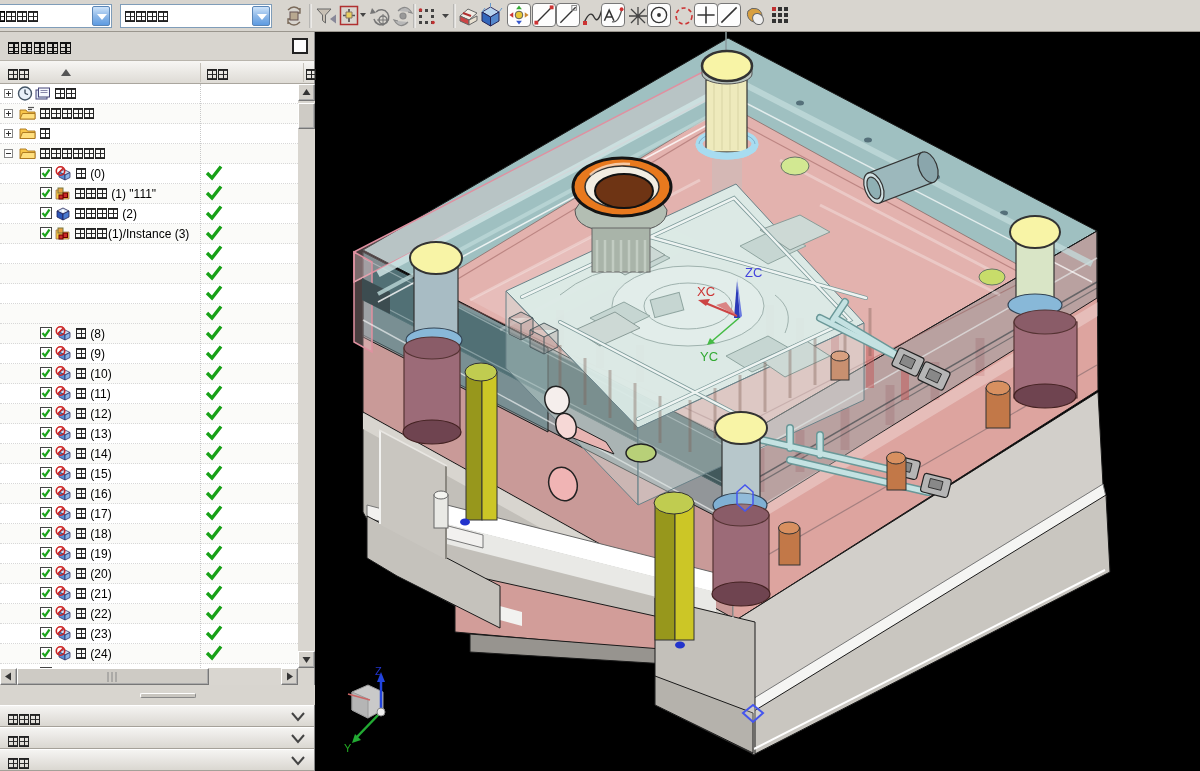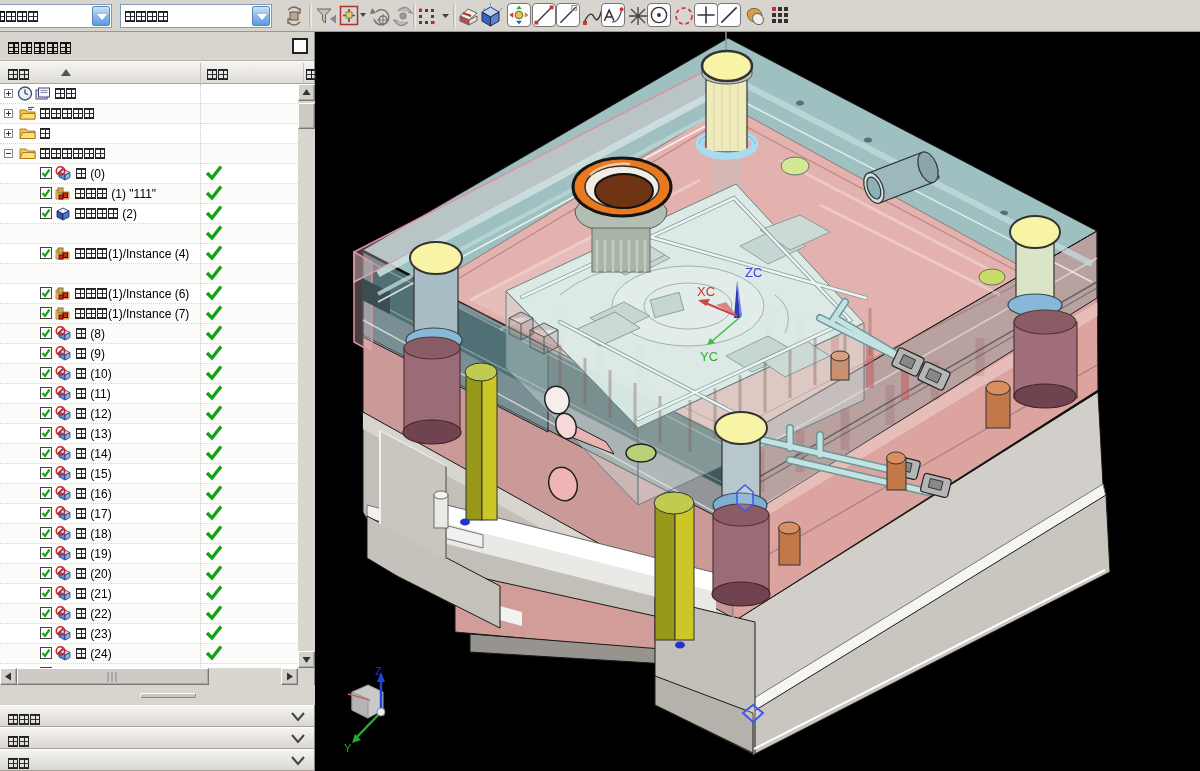--- a/index.html
+++ b/index.html
@@ -587,67 +587,49 @@
               <polygon points="2,5 8,2 14,5 8,8" fill="#d8e6f8" stroke="#225" stroke-width="0.8"></polygon>
               <polygon points="2,5 8,8 8,14 2,11" fill="#2a55b8" stroke="#225" stroke-width="0.8"></polygon>
               <polygon points="8,8 14,5 14,11 8,14" fill="#4a7ad0" stroke="#225" stroke-width="0.8"></polygon>
               <circle cx="8" cy="5" r="1.2" fill="#fff"></circle>
             </svg></span><span class="t"><b class="g"></b><b class="g"></b><b class="g"></b><b class="g"></b>&nbsp;(2)</span></span>
         <span class="c2"><svg width="18" height="16" style="vertical-align:-3px">
             <polyline points="2,8 7,13 16,1.5" fill="none" stroke="#17a017" stroke-width="3.4"></polyline>
           </svg></span>
       </div>
 <div class="tr alt">
-        <span class="c2"><svg width="18" height="16" style="vertical-align:-3px">
-            <polyline points="2,8 7,13 16,1.5" fill="none" stroke="#17a017" stroke-width="3.4"></polyline>
-          </svg></span>
-      </div>
-<div class="tr">
         <span class="c1"><span style="margin-left:40px"><svg width="13" height="13" style="vertical-align:-2px">
               <rect x="0.5" y="0.5" width="11" height="11" fill="#fff" stroke="#444"></rect>
               <polyline points="2.5,6 5,9 9.5,2.5" fill="none" stroke="#1ca51c" stroke-width="2.2"></polyline>
             </svg></span><span style="margin-left:2px"><svg width="16" height="15" style="vertical-align:-3px">
               <polygon points="1,4 6,4 7,6 14,6 14,13 1,13" fill="#f5c544" stroke="#975" stroke-width="0.8"></polygon>
               <rect x="3" y="2" width="5" height="5" fill="#e8a23c" stroke="#774"></rect>
               <rect x="8" y="7" width="4.5" height="4.5" fill="#cc2a2a" stroke="#600"></rect>
               <rect x="4" y="9" width="4" height="4" fill="#cc2a2a" stroke="#600"></rect>
-            </svg></span><span class="t"><b class="g"></b><b class="g"></b><b class="g"></b>(1)/Instance&nbsp;(4)</span></span>
-        <span class="c2"><svg width="18" height="16" style="vertical-align:-3px">
-            <polyline points="2,8 7,13 16,1.5" fill="none" stroke="#17a017" stroke-width="3.4"></polyline>
-          </svg></span>
-      </div>
-<div class="tr alt">
-        <span class="c2"><svg width="18" height="16" style="vertical-align:-3px">
-            <polyline points="2,8 7,13 16,1.5" fill="none" stroke="#17a017" stroke-width="3.4"></polyline>
-          </svg></span>
-      </div>
-<div class="tr">
-        <span class="c1"><span style="margin-left:40px"><svg width="13" height="13" style="vertical-align:-2px">
-              <rect x="0.5" y="0.5" width="11" height="11" fill="#fff" stroke="#444"></rect>
-              <polyline points="2.5,6 5,9 9.5,2.5" fill="none" stroke="#1ca51c" stroke-width="2.2"></polyline>
-            </svg></span><span style="margin-left:2px"><svg width="16" height="15" style="vertical-align:-3px">
-              <polygon points="1,4 6,4 7,6 14,6 14,13 1,13" fill="#f5c544" stroke="#975" stroke-width="0.8"></polygon>
-              <rect x="3" y="2" width="5" height="5" fill="#e8a23c" stroke="#774"></rect>
-              <rect x="8" y="7" width="4.5" height="4.5" fill="#cc2a2a" stroke="#600"></rect>
-              <rect x="4" y="9" width="4" height="4" fill="#cc2a2a" stroke="#600"></rect>
-            </svg></span><span class="t"><b class="g"></b><b class="g"></b><b class="g"></b>(1)/Instance&nbsp;(6)</span></span>
-        <span class="c2"><svg width="18" height="16" style="vertical-align:-3px">
-            <polyline points="2,8 7,13 16,1.5" fill="none" stroke="#17a017" stroke-width="3.4"></polyline>
-          </svg></span>
-      </div>
-<div class="tr alt">
-        <span class="c1"><span style="margin-left:40px"><svg width="13" height="13" style="vertical-align:-2px">
-              <rect x="0.5" y="0.5" width="11" height="11" fill="#fff" stroke="#444"></rect>
-              <polyline points="2.5,6 5,9 9.5,2.5" fill="none" stroke="#1ca51c" stroke-width="2.2"></polyline>
-            </svg></span><span style="margin-left:2px"><svg width="16" height="15" style="vertical-align:-3px">
-              <polygon points="1,4 6,4 7,6 14,6 14,13 1,13" fill="#f5c544" stroke="#975" stroke-width="0.8"></polygon>
-              <rect x="3" y="2" width="5" height="5" fill="#e8a23c" stroke="#774"></rect>
-              <rect x="8" y="7" width="4.5" height="4.5" fill="#cc2a2a" stroke="#600"></rect>
-              <rect x="4" y="9" width="4" height="4" fill="#cc2a2a" stroke="#600"></rect>
-            </svg></span><span class="t"><b class="g"></b><b class="g"></b><b class="g"></b>(1)/Instance&nbsp;(7)</span></span>
+            </svg></span><span class="t"><b class="g"></b><b class="g"></b><b class="g"></b>(1)/Instance&nbsp;(3)</span></span>
+        <span class="c2"><svg width="18" height="16" style="vertical-align:-3px">
+            <polyline points="2,8 7,13 16,1.5" fill="none" stroke="#17a017" stroke-width="3.4"></polyline>
+          </svg></span>
+      </div>
+<div class="tr">
+        <span class="c2"><svg width="18" height="16" style="vertical-align:-3px">
+            <polyline points="2,8 7,13 16,1.5" fill="none" stroke="#17a017" stroke-width="3.4"></polyline>
+          </svg></span>
+      </div>
+<div class="tr alt">
+        <span class="c2"><svg width="18" height="16" style="vertical-align:-3px">
+            <polyline points="2,8 7,13 16,1.5" fill="none" stroke="#17a017" stroke-width="3.4"></polyline>
+          </svg></span>
+      </div>
+<div class="tr">
+        <span class="c2"><svg width="18" height="16" style="vertical-align:-3px">
+            <polyline points="2,8 7,13 16,1.5" fill="none" stroke="#17a017" stroke-width="3.4"></polyline>
+          </svg></span>
+      </div>
+<div class="tr alt">
         <span class="c2"><svg width="18" height="16" style="vertical-align:-3px">
             <polyline points="2,8 7,13 16,1.5" fill="none" stroke="#17a017" stroke-width="3.4"></polyline>
           </svg></span>
       </div>
 <div class="tr alt">
         <span class="c1"><span style="margin-left:40px"><svg width="13" height="13" style="vertical-align:-2px">
               <rect x="0.5" y="0.5" width="11" height="11" fill="#fff" stroke="#444"></rect>
               <polyline points="2.5,6 5,9 9.5,2.5" fill="none" stroke="#1ca51c" stroke-width="2.2"></polyline>
             </svg></span><span style="margin-left:2px"><svg width="17" height="15" style="vertical-align:-3px">
               <polygon points="4,6 9,3.5 15,6.5 10,9" fill="#cfe2f6" stroke="#336" stroke-width="0.8"></polygon>

